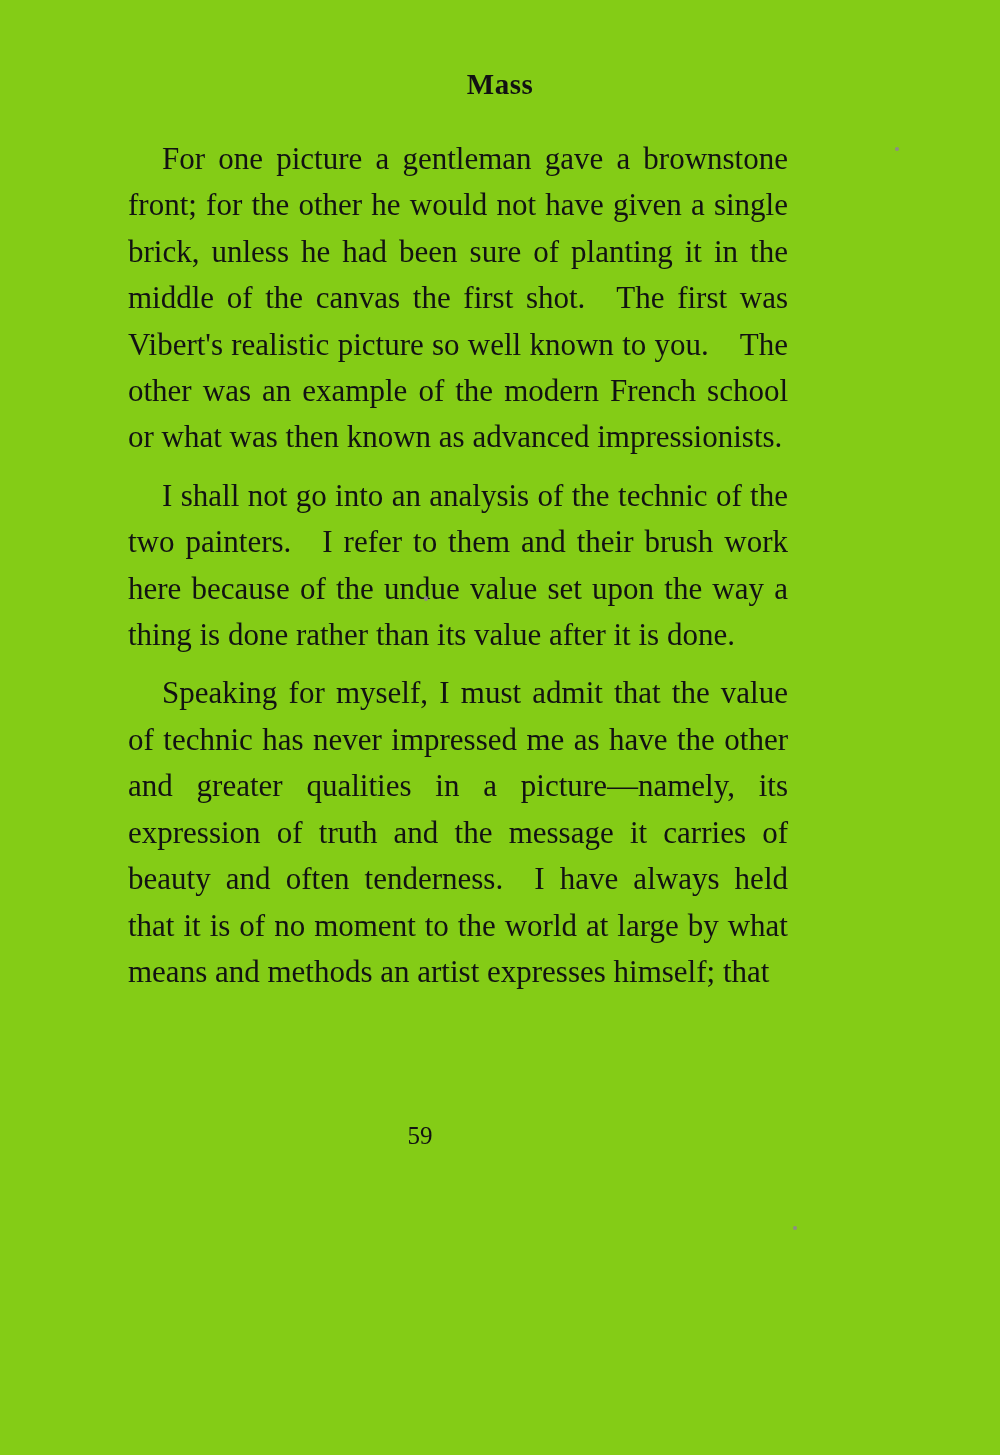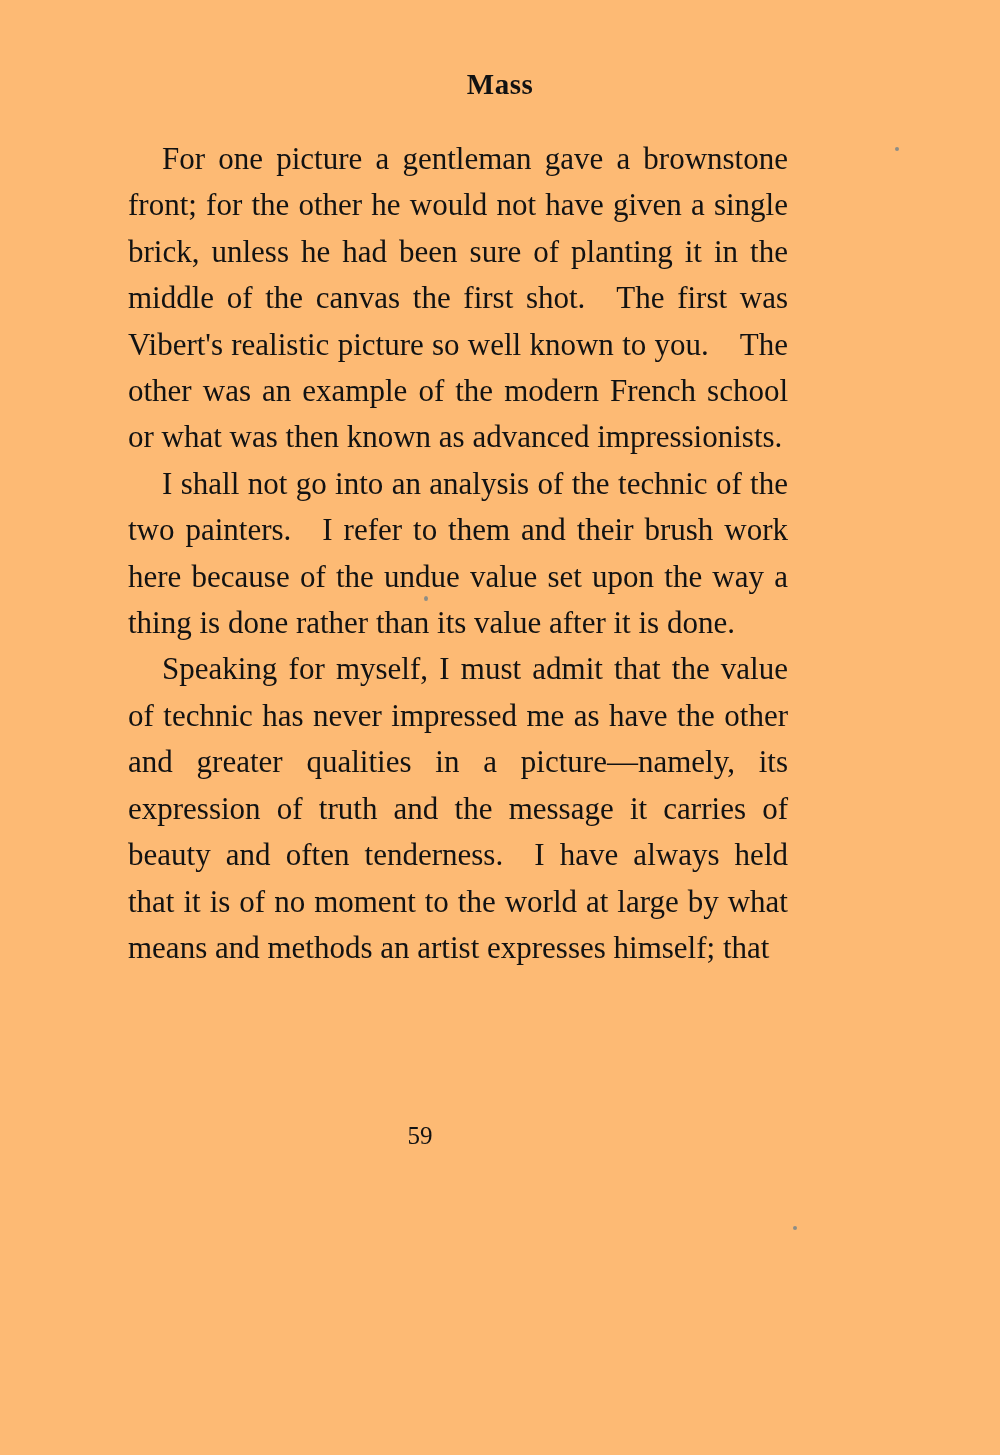--- a/index.html
+++ b/index.html
@@ -13,21 +13,21 @@
     position: relative;
     font-family: "Liberation Serif", "DejaVu Serif", serif;
     color: #121212;
     overflow: hidden;
   }
   .page {
     position: absolute;
     top: 0; left: 0;
     width: 1000px;
     height: 1455px;
-    background: #fdba74;
+    background: #84cc16;
   }
   .running-head {
     position: absolute;
     top: 68px;
     left: 0;
     width: 1000px;
     text-align: center;
     font-size: 29px;
     font-weight: 700;
     letter-spacing: 0.5px;
@@ -41,21 +41,21 @@
   .para {
     margin: 0;
     font-size: 31px;
     line-height: 46.4px;
     text-align: justify;
     text-justify: inter-word;
     text-indent: 34px;
     hyphens: manual;
   }
   .para + .para {
-    margin-top: 0;
+    margin-top: 12px;
   }
   .folio {
     position: absolute;
     top: 1122px;
     left: 0;
     width: 840px;
     text-align: center;
     font-size: 25px;
   }
   

